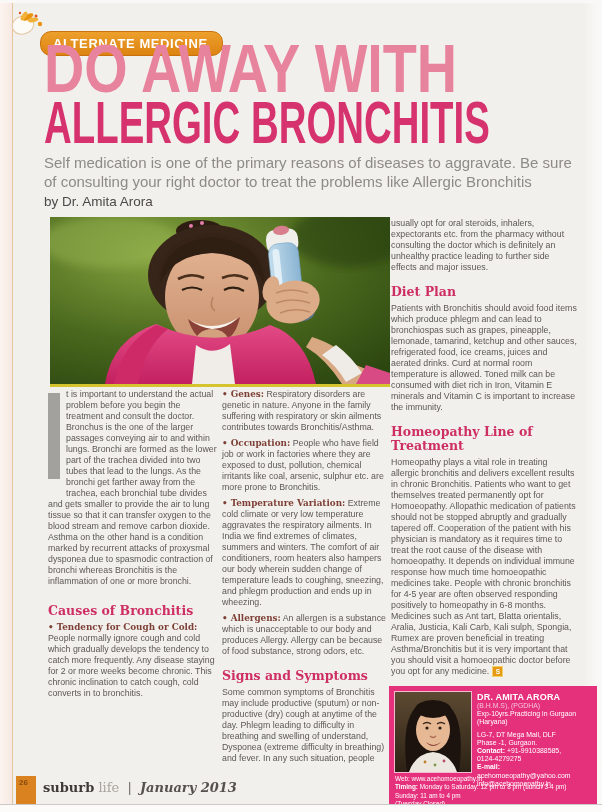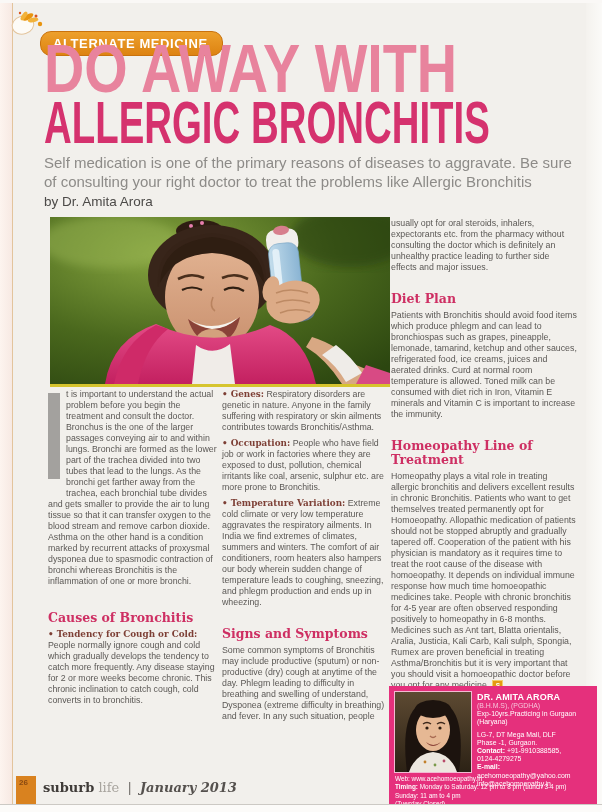--- a/index.html
+++ b/index.html
@@ -42,21 +42,21 @@
     border-bottom:3px solid #d6c42e;overflow:hidden;background:#44601a;}
   .photo svg{display:block;width:100%;height:100%;}
 
   
   .col{position:absolute;font-size:8.8px;line-height:11px;color:#5b5855;}
   .col p{margin:0 0 5px 0;}
   .col1{left:48px;top:389px;width:170px;}
   .col2{left:222px;top:389px;width:166px;}
   .col3{left:391px;top:218px;width:186px;}
   .sec-h{font-family:"DejaVu Serif",serif;font-weight:bold;color:#ce2f63;
-    font-size:12.5px;line-height:14px;margin:19px 0 4px 0;}
+    font-size:12.5px;line-height:14px;margin:12px 0 4px 0;}
   .blabel{font-family:"DejaVu Serif",serif;font-weight:bold;color:#7d3f35;}
   
   .dropcap{float:left;width:18px;height:108px;}
   .dc-sq{width:12px;height:12px;background:#a3a19e;margin-bottom:5px;}
   .dc-bar{width:12px;height:86px;background:#a3a19e;margin-top:4px;}
   .endmark{display:inline-block;width:9px;height:9px;background:#e59a12;
     color:#fff;font-size:6.5px;font-weight:bold;text-align:center;line-height:9px;
     vertical-align:baseline;margin-left:3px;border:1px solid #f3cf6b;}
 
   
@@ -199,20 +199,24 @@
       <span class="blabel">• Genes:</span>
       <span>Respiratory disorders are genetic in nature. Anyone in the family suffering with respiratory or skin ailments contributes towards Bronchitis/Asthma.</span>
     </p>
     <p class="bullet">
       <span class="blabel">• Occupation:</span>
       <span>People who have field job or work in factories where they are exposed to dust, pollution, chemical irritants like coal, arsenic, sulphur etc. are more prone to Bronchitis.</span>
     </p>
     <p class="bullet">
       <span class="blabel">• Temperature Variation:</span>
       <span>Extreme cold climate or very low temperature aggravates the respiratory ailments. In India we find extremes of climates, summers and winters. The comfort of air conditioners, room heaters also hampers our body wherein sudden change of temperature leads to coughing, sneezing, and phlegm production and ends up in wheezing.</span>
+    </p>
+    <p class="bullet">
+      <span class="blabel">• Allergens:</span>
+      <span>An allergen is a substance which is unacceptable to our body and produces Allergy. Allergy can be because of food substance, strong odors, etc.</span>
     </p>
     <h3 class="sec-h">Signs and Symptoms</h3>
     <p>Some common symptoms of Bronchitis may include productive (sputum) or non-productive (dry) cough at anytime of the day. Phlegm leading to difficulty in breathing and swelling of understand, Dysponea (extreme difficulty in breathing) and fever. In any such situation, people</p>
   </section>
 
   <section class="col col3">
     <p>usually opt for oral steroids, inhalers, expectorants etc. from the pharmacy without consulting the doctor which is definitely an unhealthy practice leading to further side effects and major issues.</p>
     <h3 class="sec-h">Diet Plan</h3>
     <p>Patients with Bronchitis should avoid food items which produce phlegm and can lead to bronchiospas such as grapes, pineapple, lemonade, tamarind, ketchup and other sauces, refrigerated food, ice creams, juices and aerated drinks. Curd at normal room temperature is allowed. Toned milk can be consumed with diet rich in Iron, Vitamin E minerals and Vitamin C is important to increase the immunity.</p>
     <h3 class="sec-h">Homeopathy Line of Treatment</h3>

